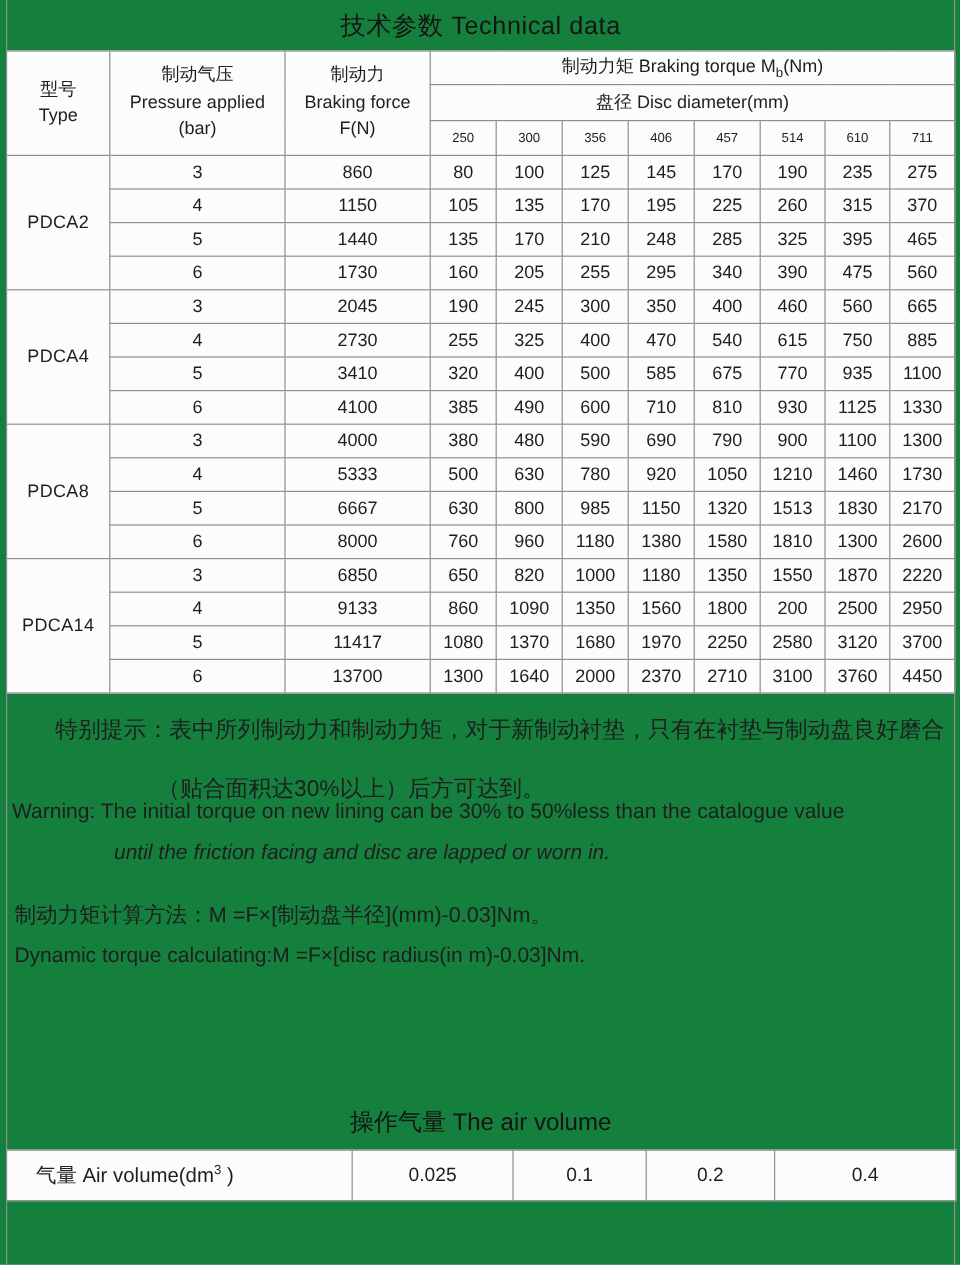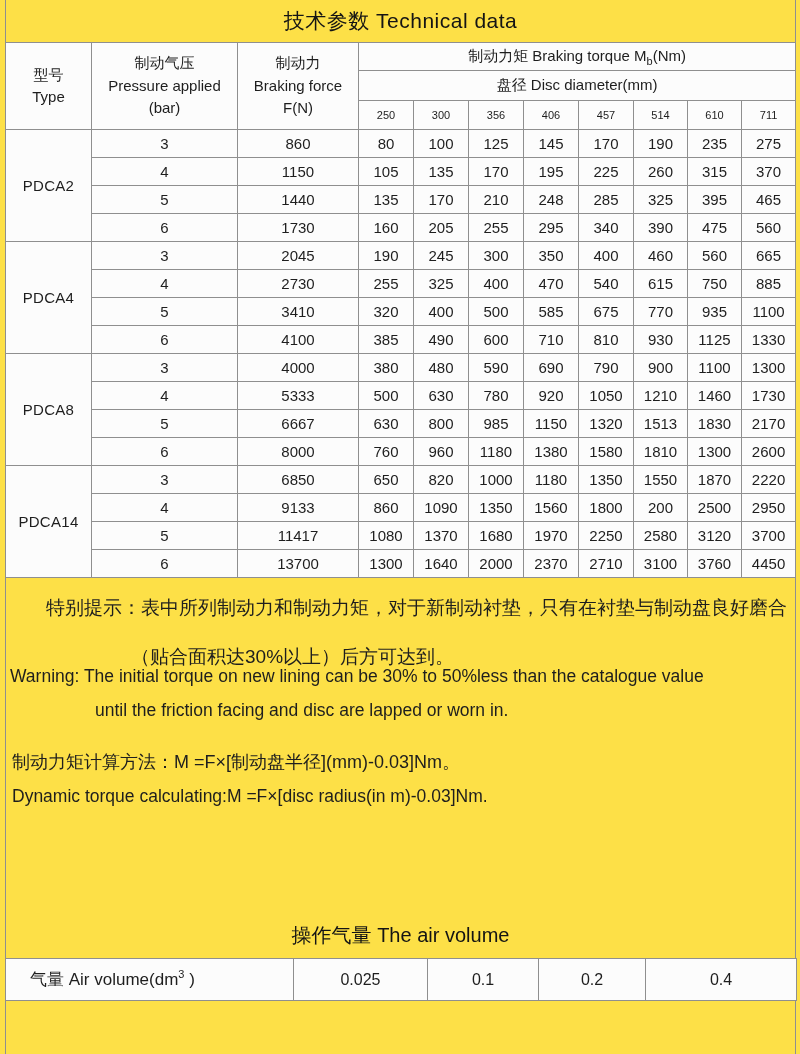--- a/index.html
+++ b/index.html
@@ -4,21 +4,21 @@
 <style>
   * { margin: 0; padding: 0; box-sizing: border-box; }
   html, body { background: #fcfcfc; }
   body {
     width: 800px; height: 1054px;
     font-family: "Liberation Sans", sans-serif;
     color: #1e1e1e;
     position: relative;
     overflow: hidden;
   }
-  .page { position: absolute; inset: 0; background: #fde047; }
+  .page { position: absolute; inset: 0; background: #15803d; }
   .side-border { position: absolute; top: 0; bottom: 0; width: 1px; background: #8f8f8f; }
   .side-border.left { left: 5px; }
   .side-border.right { right: 4px; }
 
   .doc-title {
     position: absolute; top: 0; left: 5px; right: 4px; height: 42px;
     display: flex; align-items: center; justify-content: center;
     font-size: 21px; letter-spacing: 0.5px; color: #141414;
   }
 
@@ -43,21 +43,21 @@
   sub.torque-sub { font-size: 11px; }
   sup.vol-sup { font-size: 11px; }
 
   .notes { position: absolute; left: 6px; right: 5px; top: 578px; height: 330px; }
   .note-line { position: absolute; white-space: nowrap; }
   .cn { font-size: 19px; margin-left: 36px; }
   .en { font-size: 17.5px; }
   .warn-cn-1 { top: 17px;  left: 4px; }
   .warn-cn-2 { top: 66px;  left: 89px; }
   .warn-en-1 { top: 88px;  left: 4px; }
-  .warn-en-2 { top: 122px; left: 89px; }
+  .warn-en-2 { top: 122px; left: 89px; font-style: italic; }
   .formula-cn { top: 172px; left: 6px; font-size: 18px; }
   .formula-en { top: 208px; left: 6px; font-size: 17.5px; }
 
   .air-title {
     position: absolute; top: 912px; left: 5px; right: 4px; height: 46px;
     display: flex; align-items: center; justify-content: center;
     font-size: 20px; color: #141414;
   }
   table.air { top: 958px; }
   table.air td { height: 42px; font-size: 16px; }

